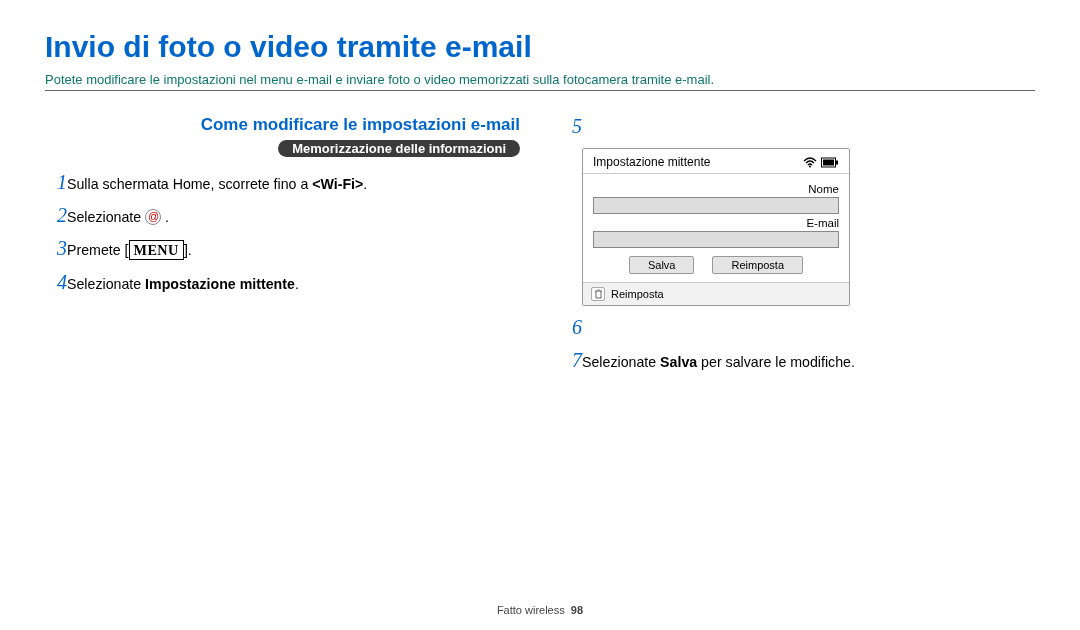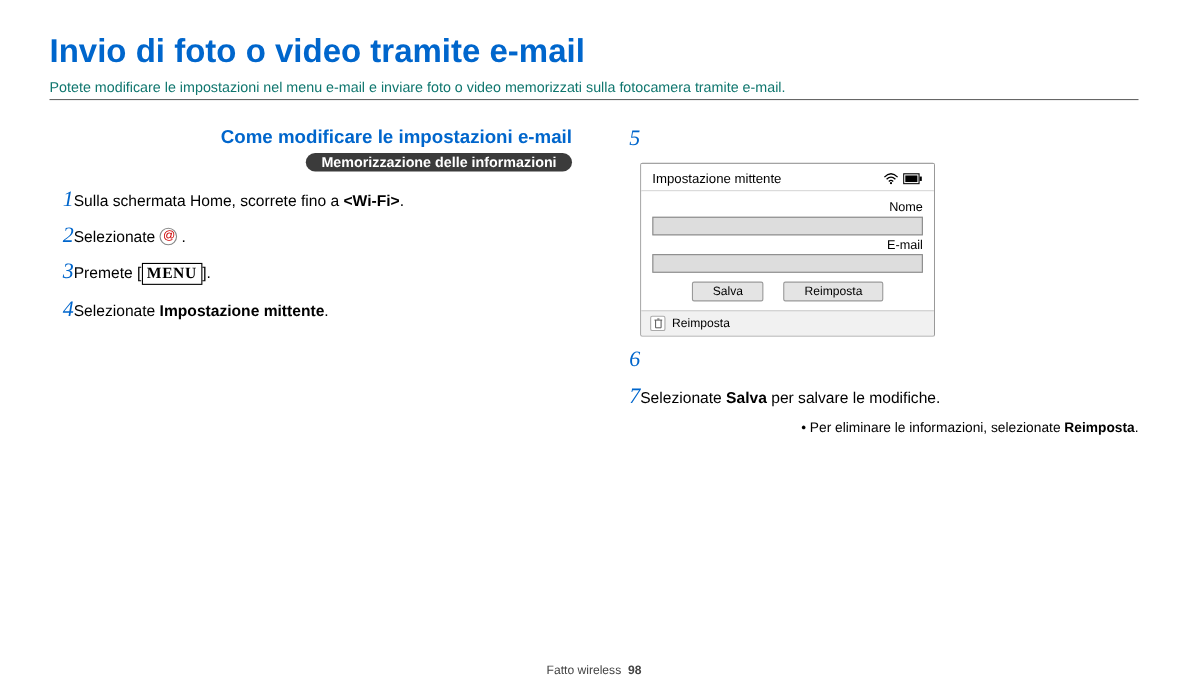--- a/index.html
+++ b/index.html
@@ -262,21 +262,18 @@
       <div class="step-num">6</div>
     </div>
 
     <div class="step">
       <div class="step-num">7</div>
       <div class="step-text">
         <span>Selezionate </span><b>Salva</b><span> per salvare le modifiche.</span>
       </div>
     </div>
 
-    <div class="bullet-line">
-      <span>Per eliminare le informazioni, selezionate </span><b>Reimposta</b><span>.</span>
-    </div>
   </div>
 </div>
 
 <div class="footer">
   <span>Fatto wireless</span>&nbsp;&nbsp;<span class="pn">98</span>
 </div>
 
 </body></html>

